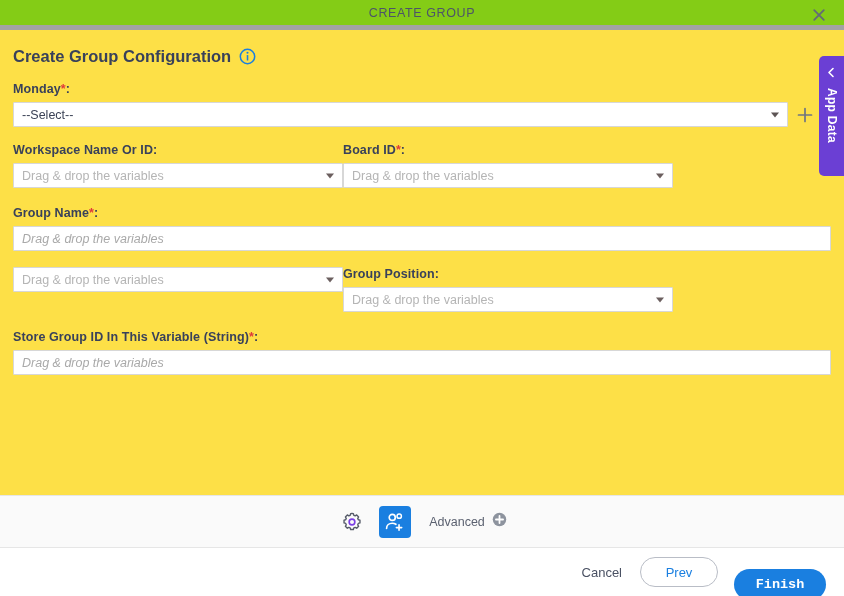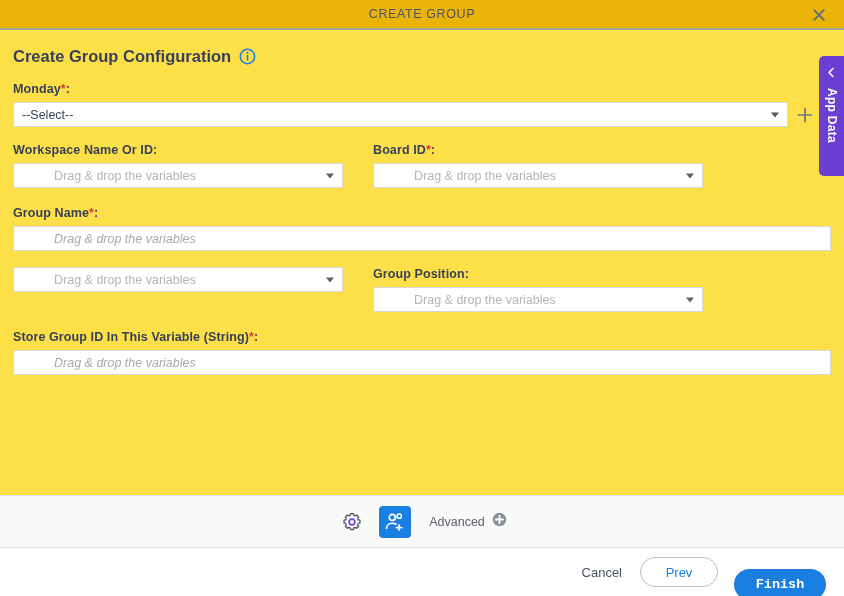--- a/index.html
+++ b/index.html
@@ -12,22 +12,22 @@
     background: #ffffff;
     font-family: "Liberation Sans", sans-serif;
     overflow: hidden;
     position: relative;
     color: #3d4455;
   }
 
   
   .titlebar {
     height: 30px;
-    background: #eab308;
-    border-bottom: 2px solid #a3a3a3;
+    background: #84cc16;
+    border-bottom: 5px solid #a3a3a3;
     display: flex;
     align-items: center;
     justify-content: center;
     position: relative;
   }
   .titlebar-text {
     font-size: 12.5px;
     letter-spacing: 0.6px;
     color: #4d5468;
     font-weight: 400;
@@ -65,21 +65,20 @@
     font-weight: bold;
     color: #39415a;
   }
   .info-icon { display:flex; align-items:center; cursor:pointer; }
 
   .form {
     padding: 16px 13px 0 13px;
   }
   .row {
     display: flex;
-    gap: 30px;
     margin-bottom: 2px;
   }
   .field {
     margin-bottom: 16px;
   }
   .col { width: 330px; flex: 0 0 330px; }
   .wide { width: 692px; }
 
   label.fl {
     display: block;
@@ -100,21 +99,20 @@
     font-size: 12.5px;
     color: #39415a;
     padding: 0 8px;
     display: flex;
     align-items: center;
     position: relative;
     border-radius: 1px;
   }
   .input .ph, .select .ph {
     color: #b5b5b5;
-    margin-left: 32px;
   }
   .input.italic .ph { font-style: italic; color: #a9a9a9; }
   .select .val { color: #3b4256; }
   .caret {
     position: absolute;
     right: 8px;
     top: 50%;
     transform: translateY(-50%);
     width: 0; height: 0;
     border-left: 4px solid transparent;

